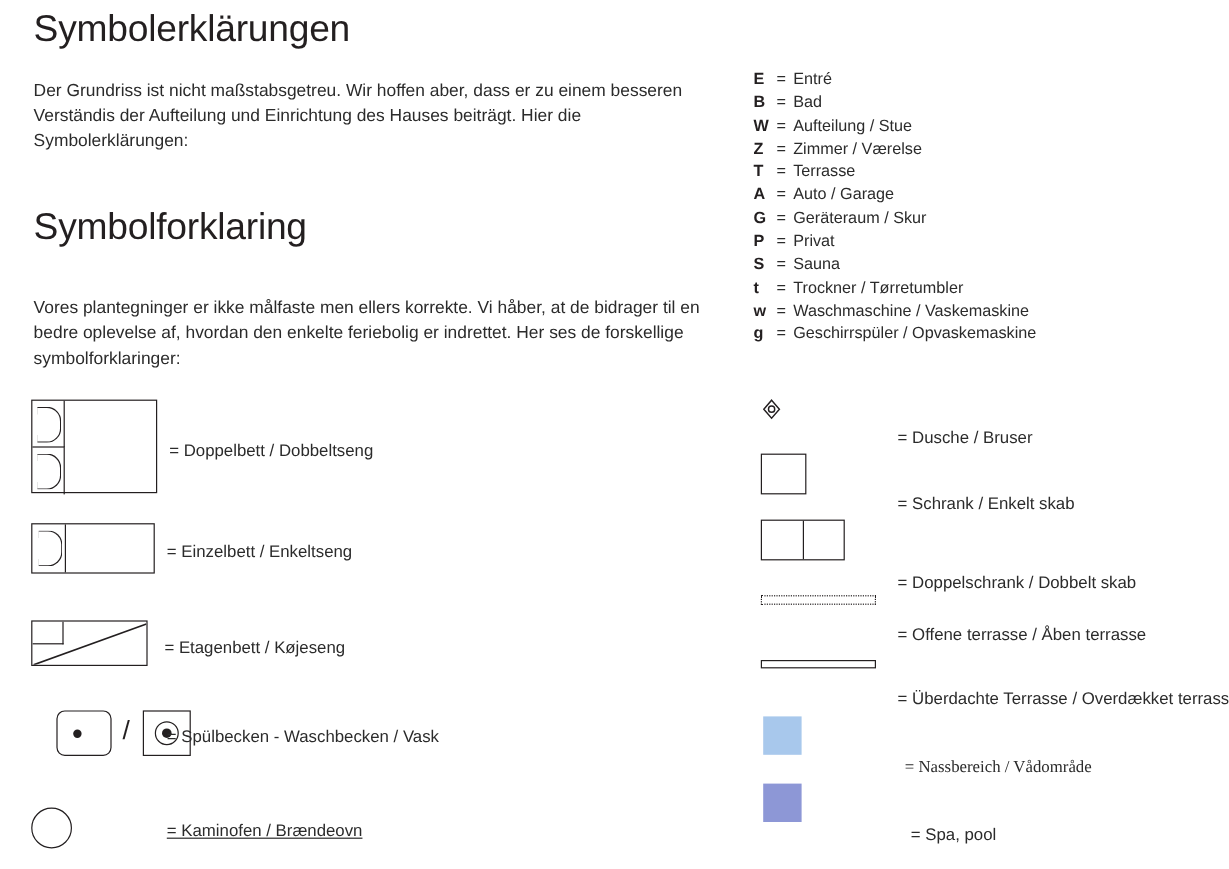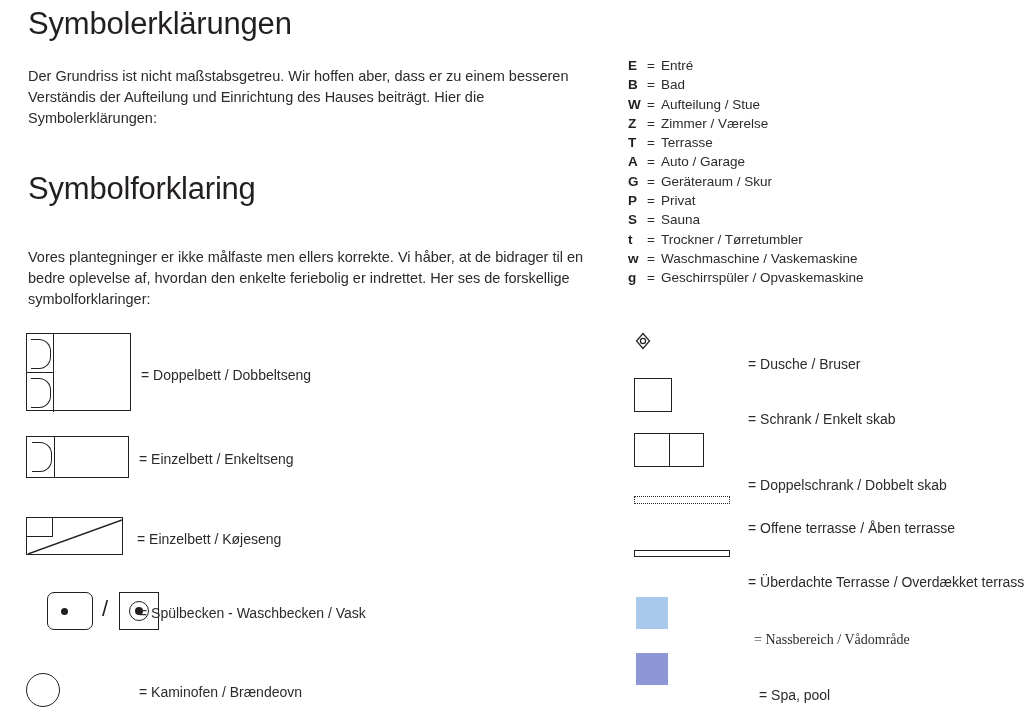--- a/index.html
+++ b/index.html
@@ -325,38 +325,38 @@
       <div class="lbl" style="left:113px; top:126px;">= Einzelbett / Enkeltseng</div>
     </div>
 
     <div class="lrow">
       <div class="bunk" style="left:0px; top:192px;">
         <div class="inner"></div>
         <svg width="97" height="38">
           <line x1="1" y1="36" x2="95" y2="2" stroke="#231f20" stroke-width="1.4"></line>
         </svg>
       </div>
-      <div class="lbl" style="left:111px; top:206px;">= Einzelbett / Køjeseng</div>
+      <div class="lbl" style="left:111px; top:206px;">= Etagenbett / Køjeseng</div>
     </div>
 
     <div class="lrow">
       <div class="sink" style="left:21px; top:267px;">
         <div class="dot"></div>
       </div>
       <div class="slash" style="left:76px; top:271px;">/</div>
       <div class="sink2" style="left:93px; top:267px;">
         <div class="ring"></div>
         <div class="ring2"></div>
       </div>
       <div class="lbl" style="left:113px; top:280px;">= Spülbecken - Waschbecken / Vask</div>
     </div>
 
     <div class="lrow">
       <div class="stove" style="left:0px; top:348px;"></div>
-      <div class="lbl" style="left:113px; top:359px;">= Kaminofen / Brændeovn</div>
+      <div class="lbl" style="left:113px; top:359px;text-decoration:underline;">= Kaminofen / Brændeovn</div>
     </div>
 
   </div>
 
   <div class="right-col">
     <div class="abbr-row">
       <span class="k">E</span><span class="eq">=</span><span>Entré</span>
     </div>
     <div class="abbr-row">
       <span class="k">B</span><span class="eq">=</span><span>Bad</span>

